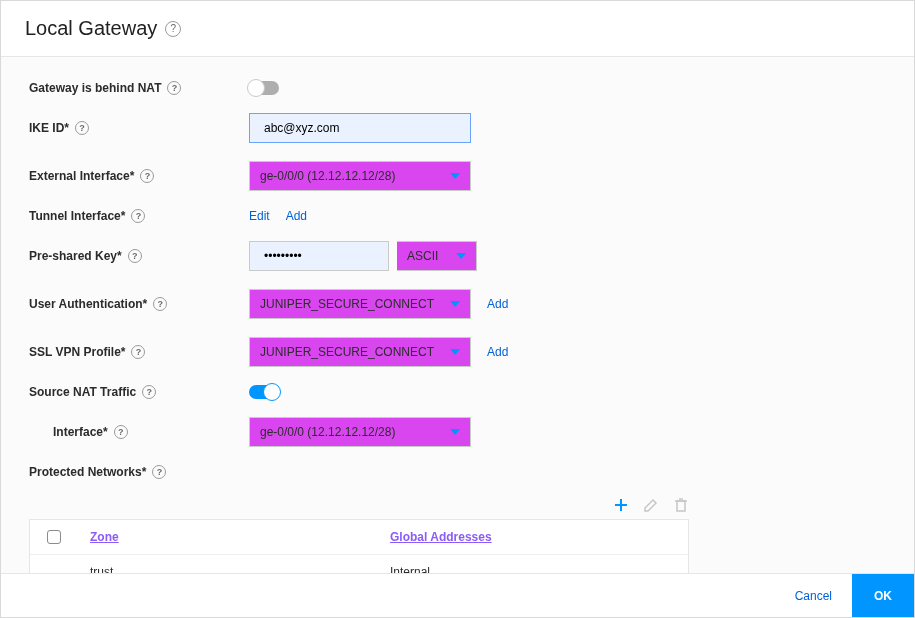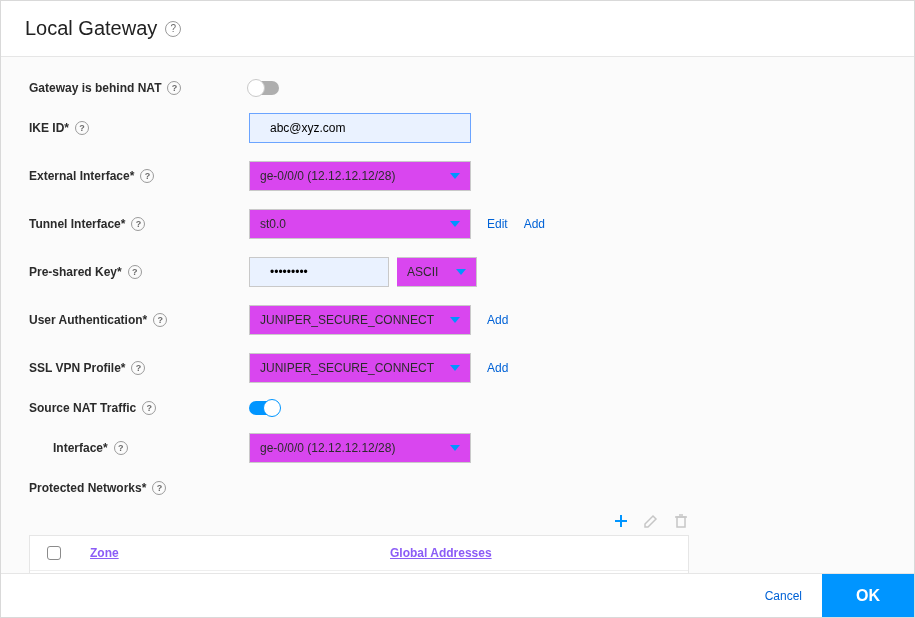--- a/index.html
+++ b/index.html
@@ -91,21 +91,21 @@
   }
   .toggle.on .knob {
     left: auto; right: -2px;
     border-color: #0095ff;
   }
   
   .text-input {
     width: 222px;
     height: 30px;
     border: 1px solid #c9c9c9;
-    padding: 0 20px;
+    padding: 0 14px;
     font-size: 12px;
     background: #fff;
     outline: none;
   }
   .text-input.highlight {
     background: #eaf2ff;
     border: 1px solid #6ba4ff;
   }
   
   .select {
@@ -206,24 +206,24 @@
     border: none;
     color: #0062d6;
     padding: 0 20px;
     cursor: pointer;
     font-size: 12px;
   }
   .btn-ok {
     background: #0095ff;
     color: #fff;
     border: none;
-    padding: 0 34px;
+    padding: 0 22px;
     font-weight: 700;
     cursor: pointer;
-    font-size: 16px;
+    font-size: 12px;
   }
   
   .modal-body::-webkit-scrollbar { width: 12px; }
   .modal-body::-webkit-scrollbar-track { background: #f0f0f0; }
   .modal-body::-webkit-scrollbar-thumb { background: #c2c2c2; }
 </style>
 </head>
 <body>
 
 <div class="modal">
@@ -269,24 +269,20 @@
         </div>
       </div>
     </div>
 
     <div class="form-row">
       <div class="label-col">
         <span>Tunnel Interface*</span>
         <span class="help-icon">?</span>
       </div>
       <div class="control-col">
-        <div class="select">
-          <span>st0.0</span>
-          <span class="chevron"></span>
-        </div>
         <span class="link-action">Edit</span>
         <span class="link-action">Add</span>
       </div>
     </div>
 
     <div class="form-row">
       <div class="label-col">
         <span>Pre-shared Key*</span>
         <span class="help-icon">?</span>
       </div>

